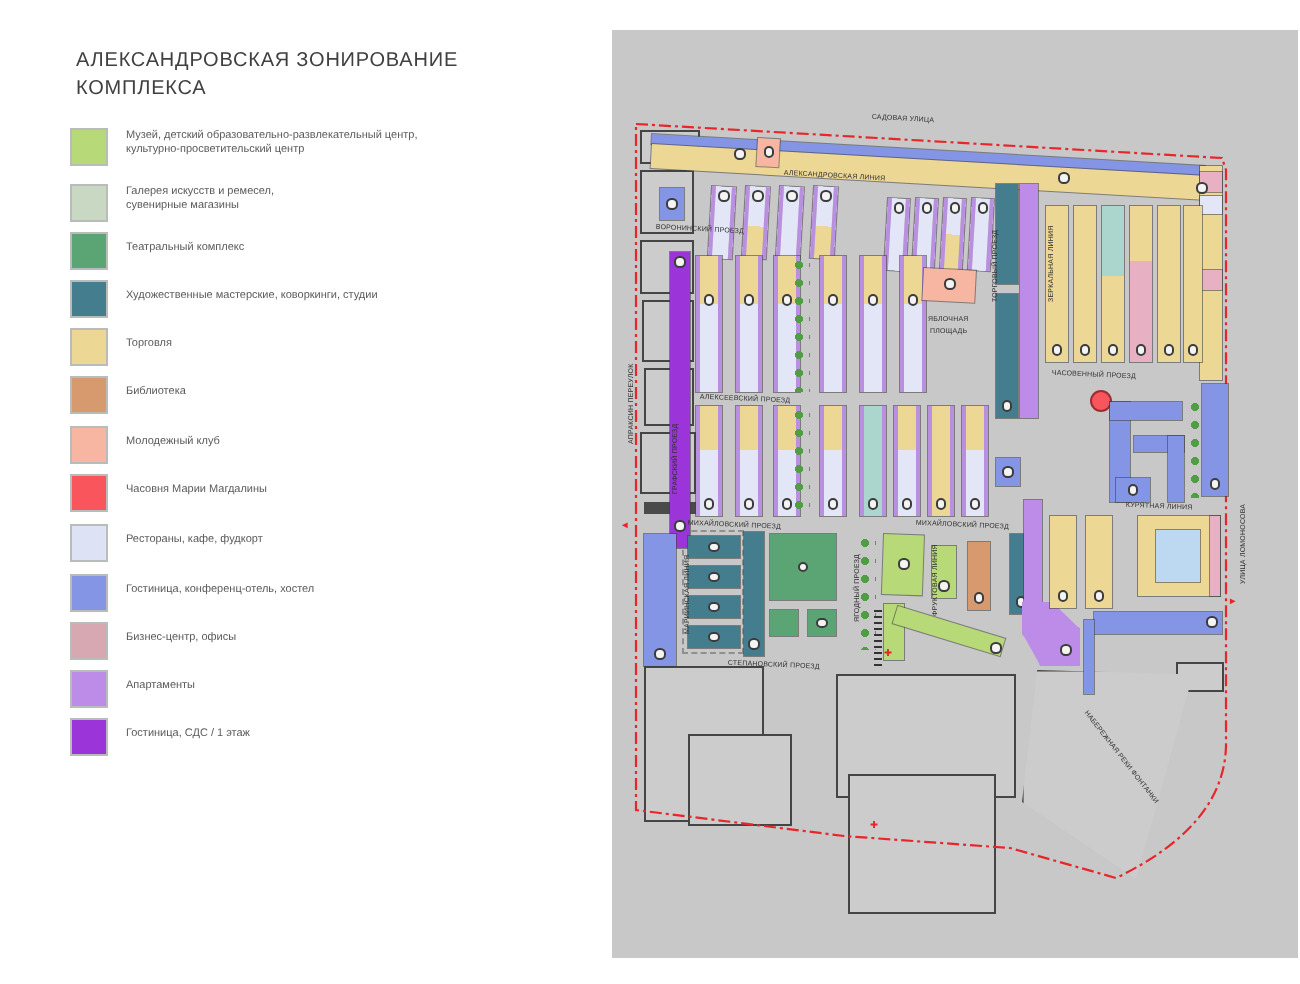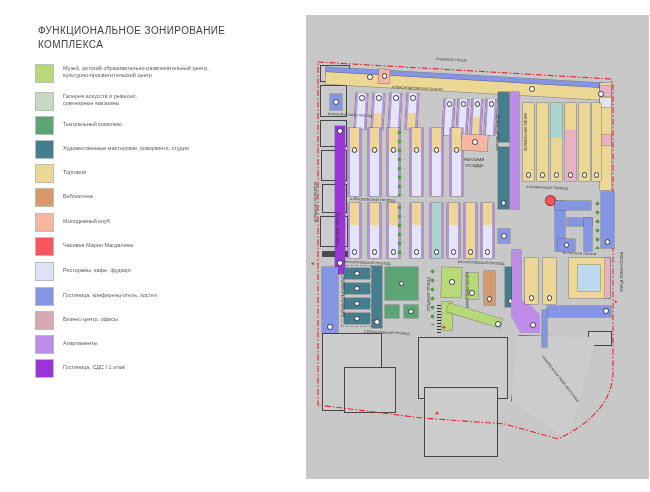--- a/index.html
+++ b/index.html
@@ -21,21 +21,21 @@
   .hatch{position:absolute;background:repeating-linear-gradient(0deg,#333 0 1px,rgba(0,0,0,0) 1px 3px);}
   .badge{position:absolute;width:5.5px;height:5.5px;border-radius:50%;background:#f4f4f4;border:.8px solid #3c3c3c;box-sizing:border-box;}
   .slabel{position:absolute;font-size:6px;color:#2f2f2f;white-space:nowrap;transform-origin:0 0;letter-spacing:.2px;}
   .marker{position:absolute;color:#e8262a;font-size:6px;line-height:6px;transform-origin:0 0;}
   #boundary{position:absolute;left:0;top:0;}
 </style>
 </head>
 <body>
 <div id="canvas">
 
-  <div id="title">ФУНКЦИОНАЛЬНОЕ ЗОНИРОВАНИЕ
+  <div id="title">АЛЕКСАНДРОВСКАЯ ЗОНИРОВАНИЕ
 КОМПЛЕКСА</div>
   <div id="legend">
       <div class="lrow" style="top: 64px;">
         <div class="lsw" style="background: rgb(183, 217, 119);"></div>
         <div class="llab two">Музей, детский образовательно-развлекательный центр,
 культурно-просветительский центр</div>
       </div>
       <div class="lrow" style="top: 92px;">
         <div class="lsw" style="background: rgb(201, 216, 194);"></div>
         <div class="llab two">Галерея искусств и ремесел,

